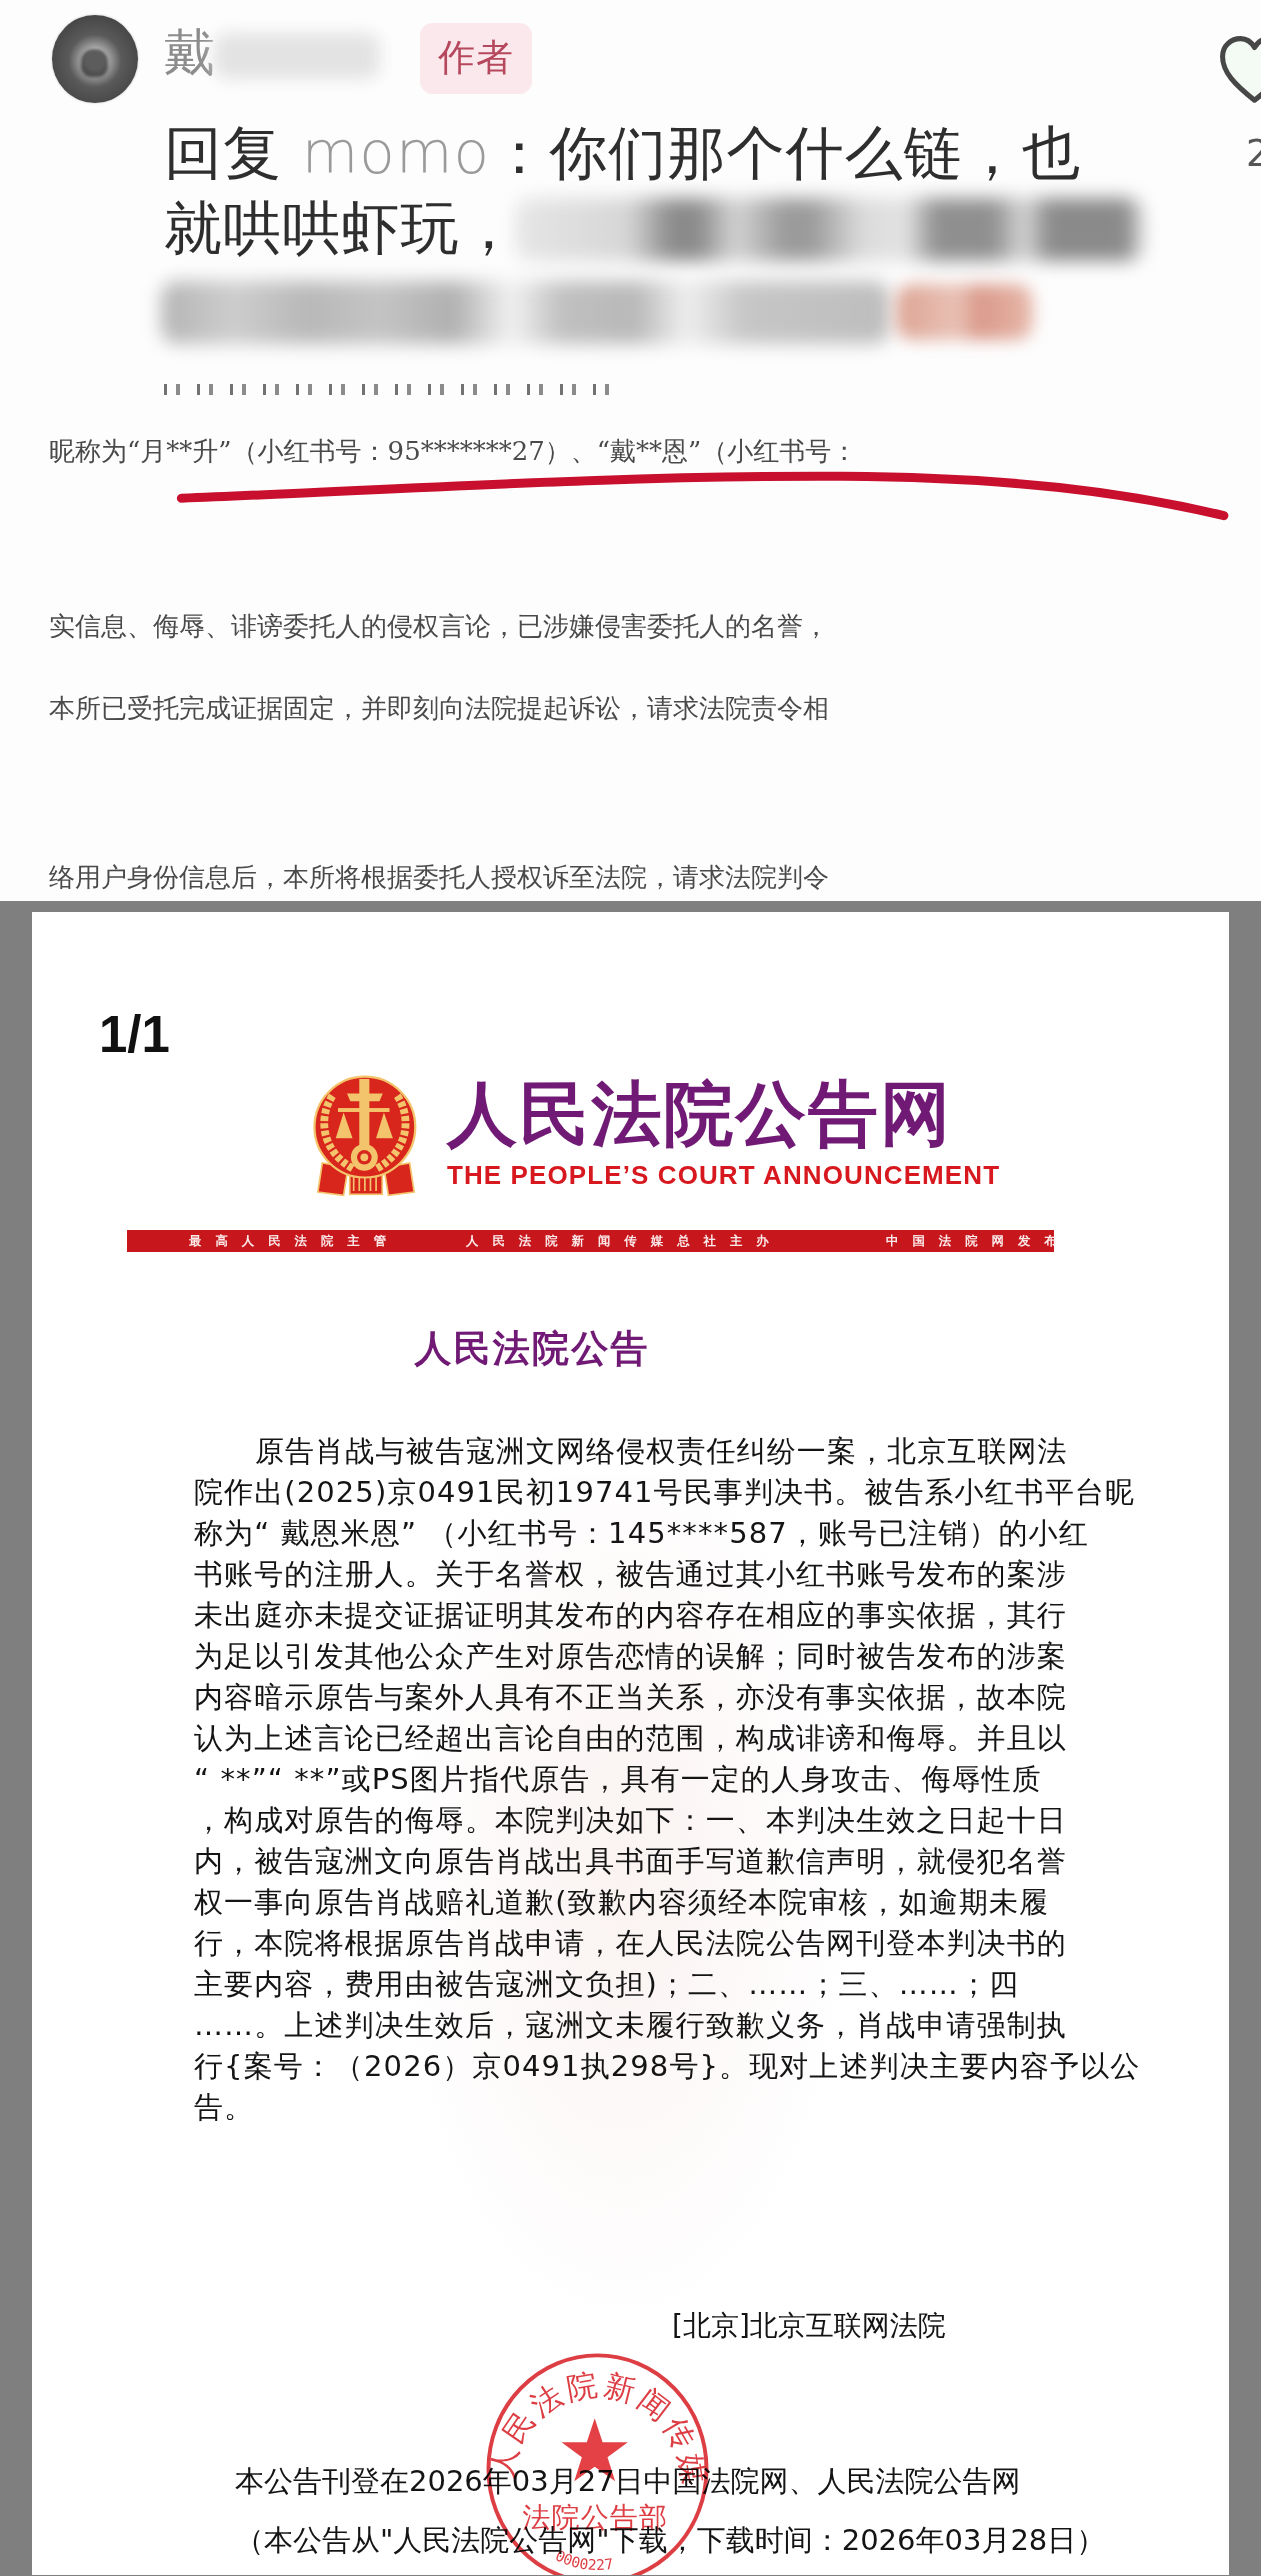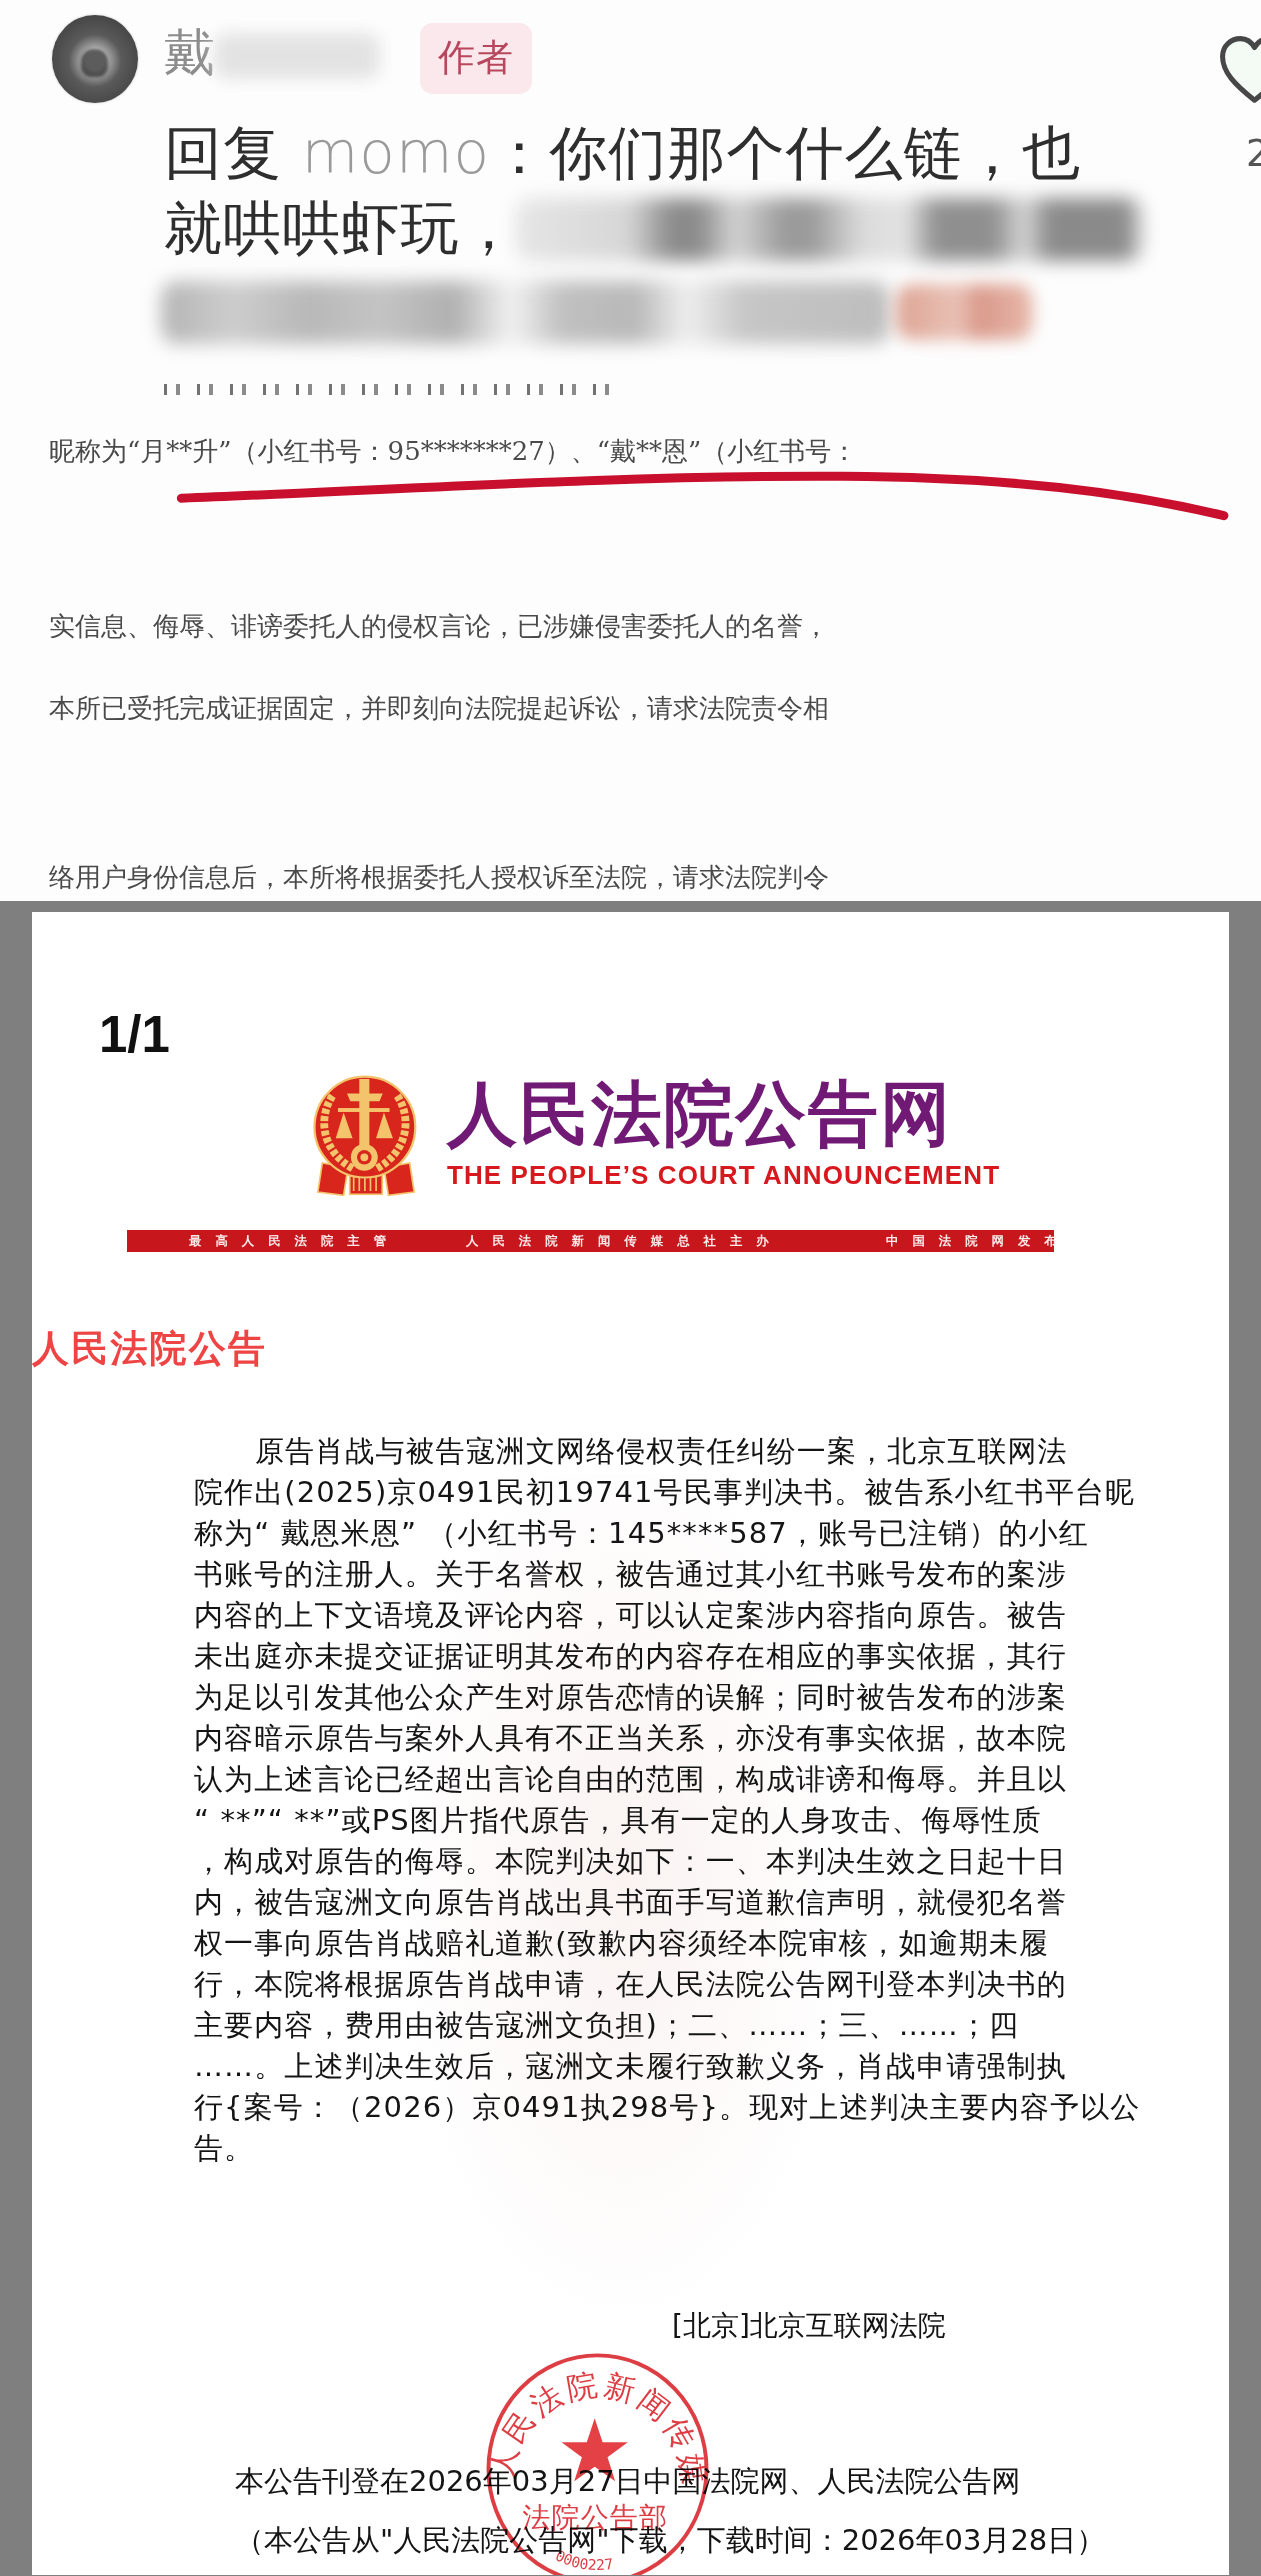--- a/index.html
+++ b/index.html
@@ -34,21 +34,21 @@
 
   
   #sec2 { position:absolute; left:0; top:901px; width:1262px; height:1675px; background:#7f7f7f; }
   #doc { position:absolute; left:32px; top:11.2px; width:1197px; height:1663px; background:#ffffff; overflow:hidden; }
   .page-ind { left:67px; top:55px; font-size:51px; line-height:56px; font-weight:bold; color:#111; font-family:"Liberation Sans", sans-serif;margin-top:40px; }
   .emblem { left:278px; top:161px; width:112px; height:125px; }
   .site-cn { left:415px; top:166px; font-size:70px; line-height:73px; font-weight:900; color:#701a75; letter-spacing:2.2px; white-space:nowrap; }
   .site-en { left:415px; top:251px; font-size:26px; line-height:25px; font-weight:bold; color:#d7191f; letter-spacing:1.1px; white-space:nowrap; font-family:"Liberation Sans", sans-serif; }
   .band { left:95px; top:318px; width:927px; height:21.4px; background:#c8161d; }
   .band span { position:absolute; top:3.4px; font-size:12.4px; line-height:14.6px; font-weight:bold; color:#fbeaea; letter-spacing:14px; white-space:nowrap; }
-  .doc-title { left:0; width:1000px; top:415px; text-align:left; font-size:37px; line-height:43px; font-weight:bold; color:#ef4444; letter-spacing:2.2px; }
+  .doc-title { left:0; width:1000px; top:415px; text-align:center; font-size:37px; line-height:43px; font-weight:bold; color:#701a75; letter-spacing:2.2px; }
   .body-text { left:162px; top:519px; width:899px; }
   .body-line { font-size:29px; line-height:41px; color:#141414; letter-spacing:1.1px; white-space:nowrap; }
   .body-line.indent { text-indent:61px; }
   .issuer { left:640px; top:1397px; font-size:28px; line-height:34px; color:#141414; white-space:nowrap; }
   .seal { left:453px; top:1440px; width:225px; height:236px; mix-blend-mode:multiply; opacity:.88; }
   .footer { left:203px; font-size:29px; line-height:35px; color:#141414; white-space:nowrap; }
   .ghost { left:337px; top:562px; width:506px; height:899px; background: radial-gradient(ellipse at 50% 45%, rgba(240,220,215,.35), rgba(255,255,255,0) 65%); }
 </style>
 </head>
 <body>
@@ -130,21 +130,20 @@
       <span style="left:759px;">中国法院网发布</span>
     </div>
 
     <div class="abs doc-title">人民法院公告</div>
 
     <div class="abs body-text">
       <div class="body-line indent">原告肖战与被告寇洲文网络侵权责任纠纷一案，北京互联网法</div>
       <div class="body-line">院作出(2025)京0491民初19741号民事判决书。被告系小红书平台昵</div>
       <div class="body-line">称为“ 戴恩米恩” （小红书号：145****587，账号已注销）的小红</div>
       <div class="body-line">书账号的注册人。关于名誉权，被告通过其小红书账号发布的案涉</div>
-      <div class="body-line">内容的上下文语境及评论内容，可以认定案涉内容指向原告。被告</div>
       <div class="body-line">未出庭亦未提交证据证明其发布的内容存在相应的事实依据，其行</div>
       <div class="body-line">为足以引发其他公众产生对原告恋情的误解；同时被告发布的涉案</div>
       <div class="body-line">内容暗示原告与案外人具有不正当关系，亦没有事实依据，故本院</div>
       <div class="body-line">认为上述言论已经超出言论自由的范围，构成诽谤和侮辱。并且以</div>
       <div class="body-line">“ **”“ **”或PS图片指代原告，具有一定的人身攻击、侮辱性质</div>
       <div class="body-line">，构成对原告的侮辱。本院判决如下：一、本判决生效之日起十日</div>
       <div class="body-line">内，被告寇洲文向原告肖战出具书面手写道歉信声明，就侵犯名誉</div>
       <div class="body-line">权一事向原告肖战赔礼道歉(致歉内容须经本院审核，如逾期未履</div>
       <div class="body-line">行，本院将根据原告肖战申请，在人民法院公告网刊登本判决书的</div>
       <div class="body-line">主要内容，费用由被告寇洲文负担)；二、……；三、……；四</div>

